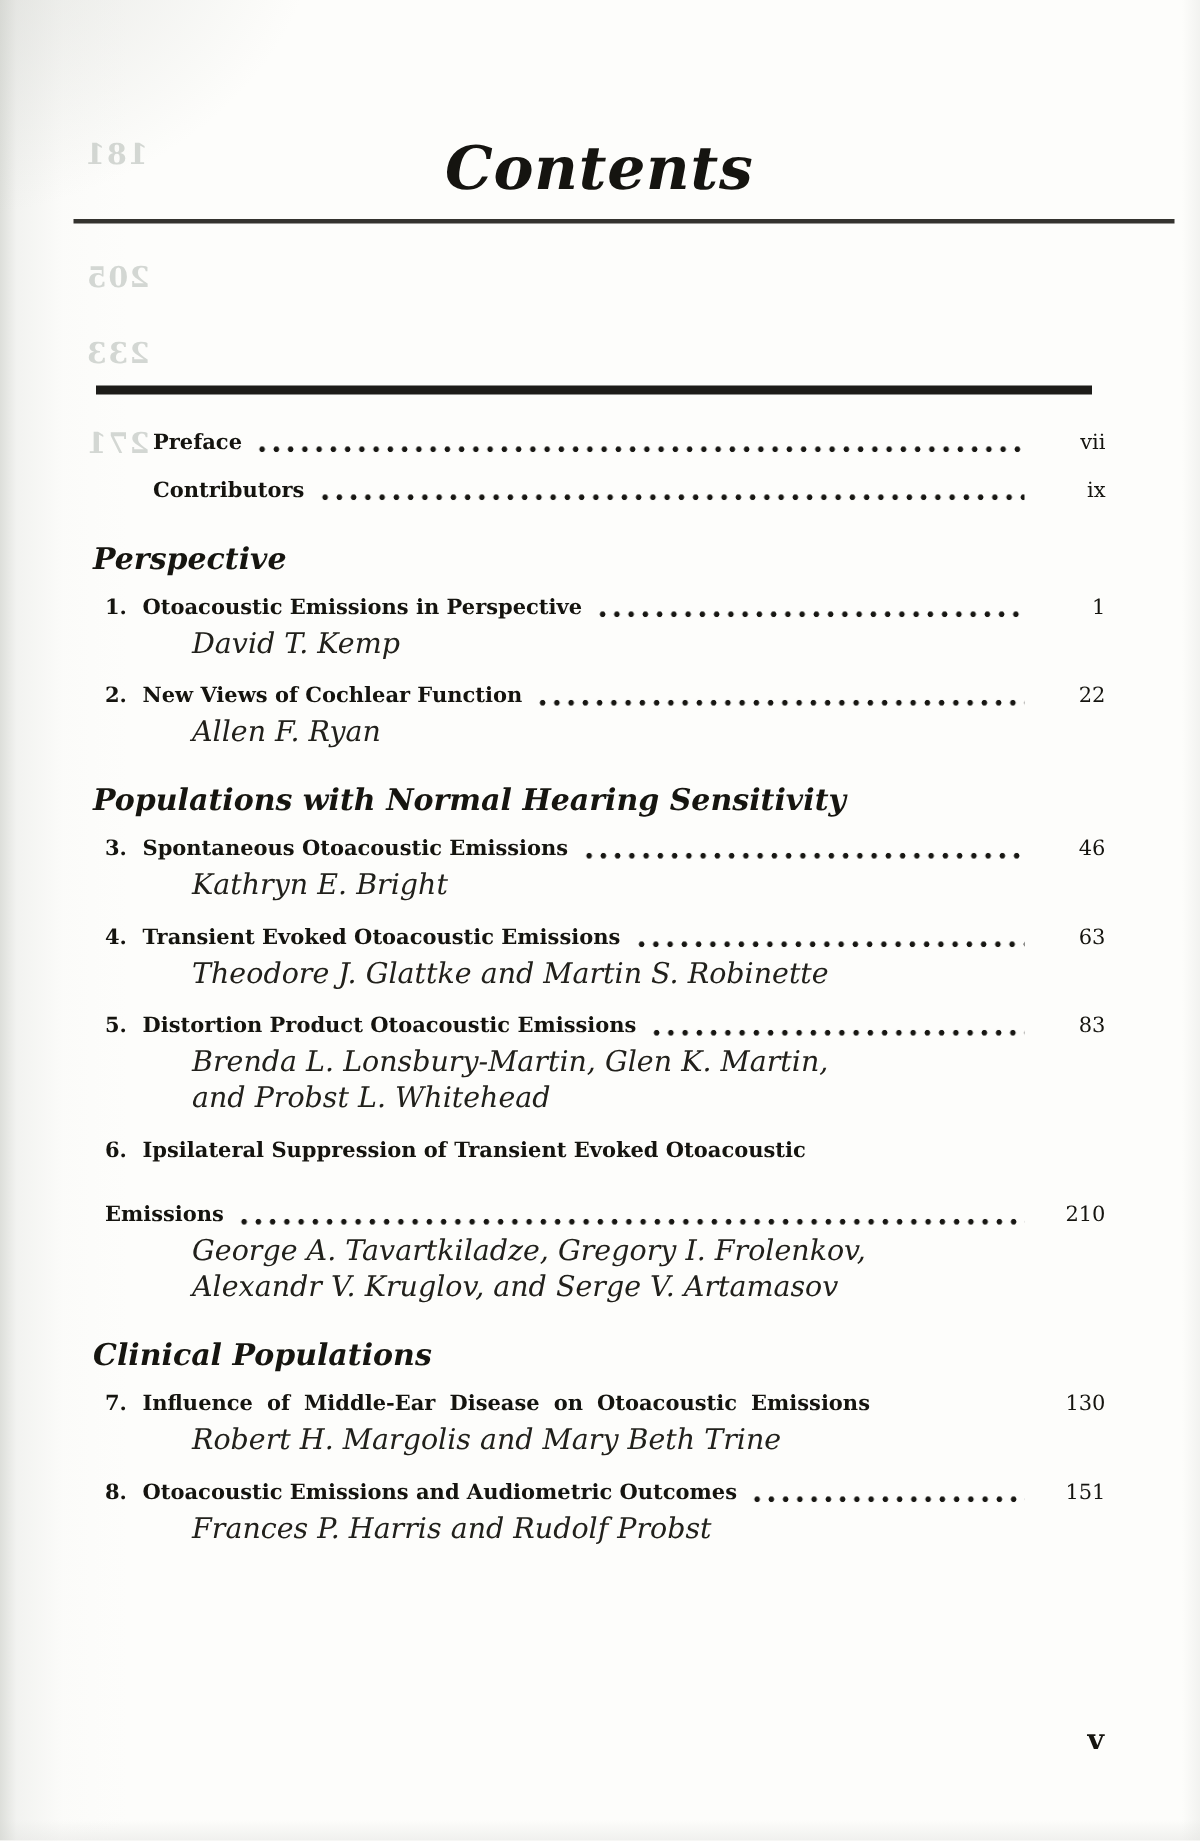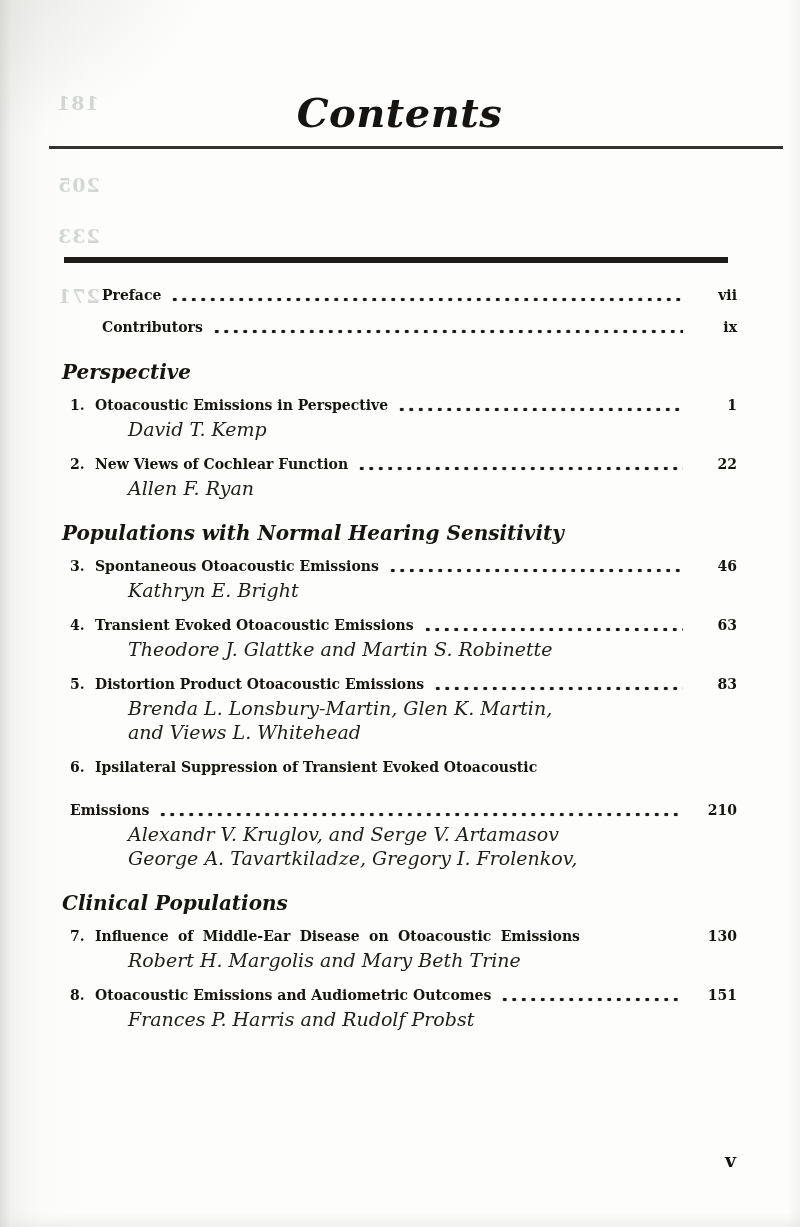--- a/index.html
+++ b/index.html
@@ -75,21 +75,21 @@
     background-image:radial-gradient(circle, #181713 1.65px, rgba(0,0,0,0) 2.1px);
     background-size:9.5px 5px;
     background-repeat:repeat-x;
     background-position:left center;
   }
   .leader.blank{background-image:none;}
   .pg{
     flex:0 0 auto;
     min-width:40px;
     text-align:right;
-    font-weight:bold;
+    font-weight:normal;
     color:#15140f;
   }
   
   .front-matter{margin-top:145px;}
   .front-row{padding-left:40px;}
   .front-row + .front-row{margin-top:8px;justify-content:space-between;}
   .front-label{font-weight:bold;color:#15140f;}
   
   .section-heading{
     margin:21px 0 9px 0;
@@ -208,35 +208,35 @@
       </div>
 
       <div class="entry">
         <div class="row">
           <span class="num">5.</span>
           <span class="etitle">Distortion Product Otoacoustic Emissions</span>
           <span class="leader"></span>
           <span class="pg">83</span>
         </div>
         <div class="authors">Brenda L. Lonsbury-Martin, Glen K. Martin,</div>
-        <div class="authors">and Views L. Whitehead</div>
+        <div class="authors">and Probst L. Whitehead</div>
       </div>
 
       <div class="entry">
         <div class="row">
           <span class="num">6.</span>
           <span class="etitle grow">Ipsilateral Suppression of Transient Evoked Otoacoustic</span>
         </div>
         <div class="row wrap-row">
           <span class="etitle">Emissions</span>
           <span class="leader"></span>
           <span class="pg">210</span>
         </div>
+        <div class="authors">George A. Tavartkiladze, Gregory I. Frolenkov,</div>
         <div class="authors">Alexandr V. Kruglov, and Serge V. Artamasov</div>
-        <div class="authors">George A. Tavartkiladze, Gregory I. Frolenkov,</div>
       </div>
     </section>
 
     <section>
       <div class="section-heading">Clinical Populations</div>
 
       <div class="entry">
         <div class="row">
           <span class="num">7.</span>
           <span class="etitle grow spread">Influence of Middle-Ear Disease on Otoacoustic Emissions</span>

